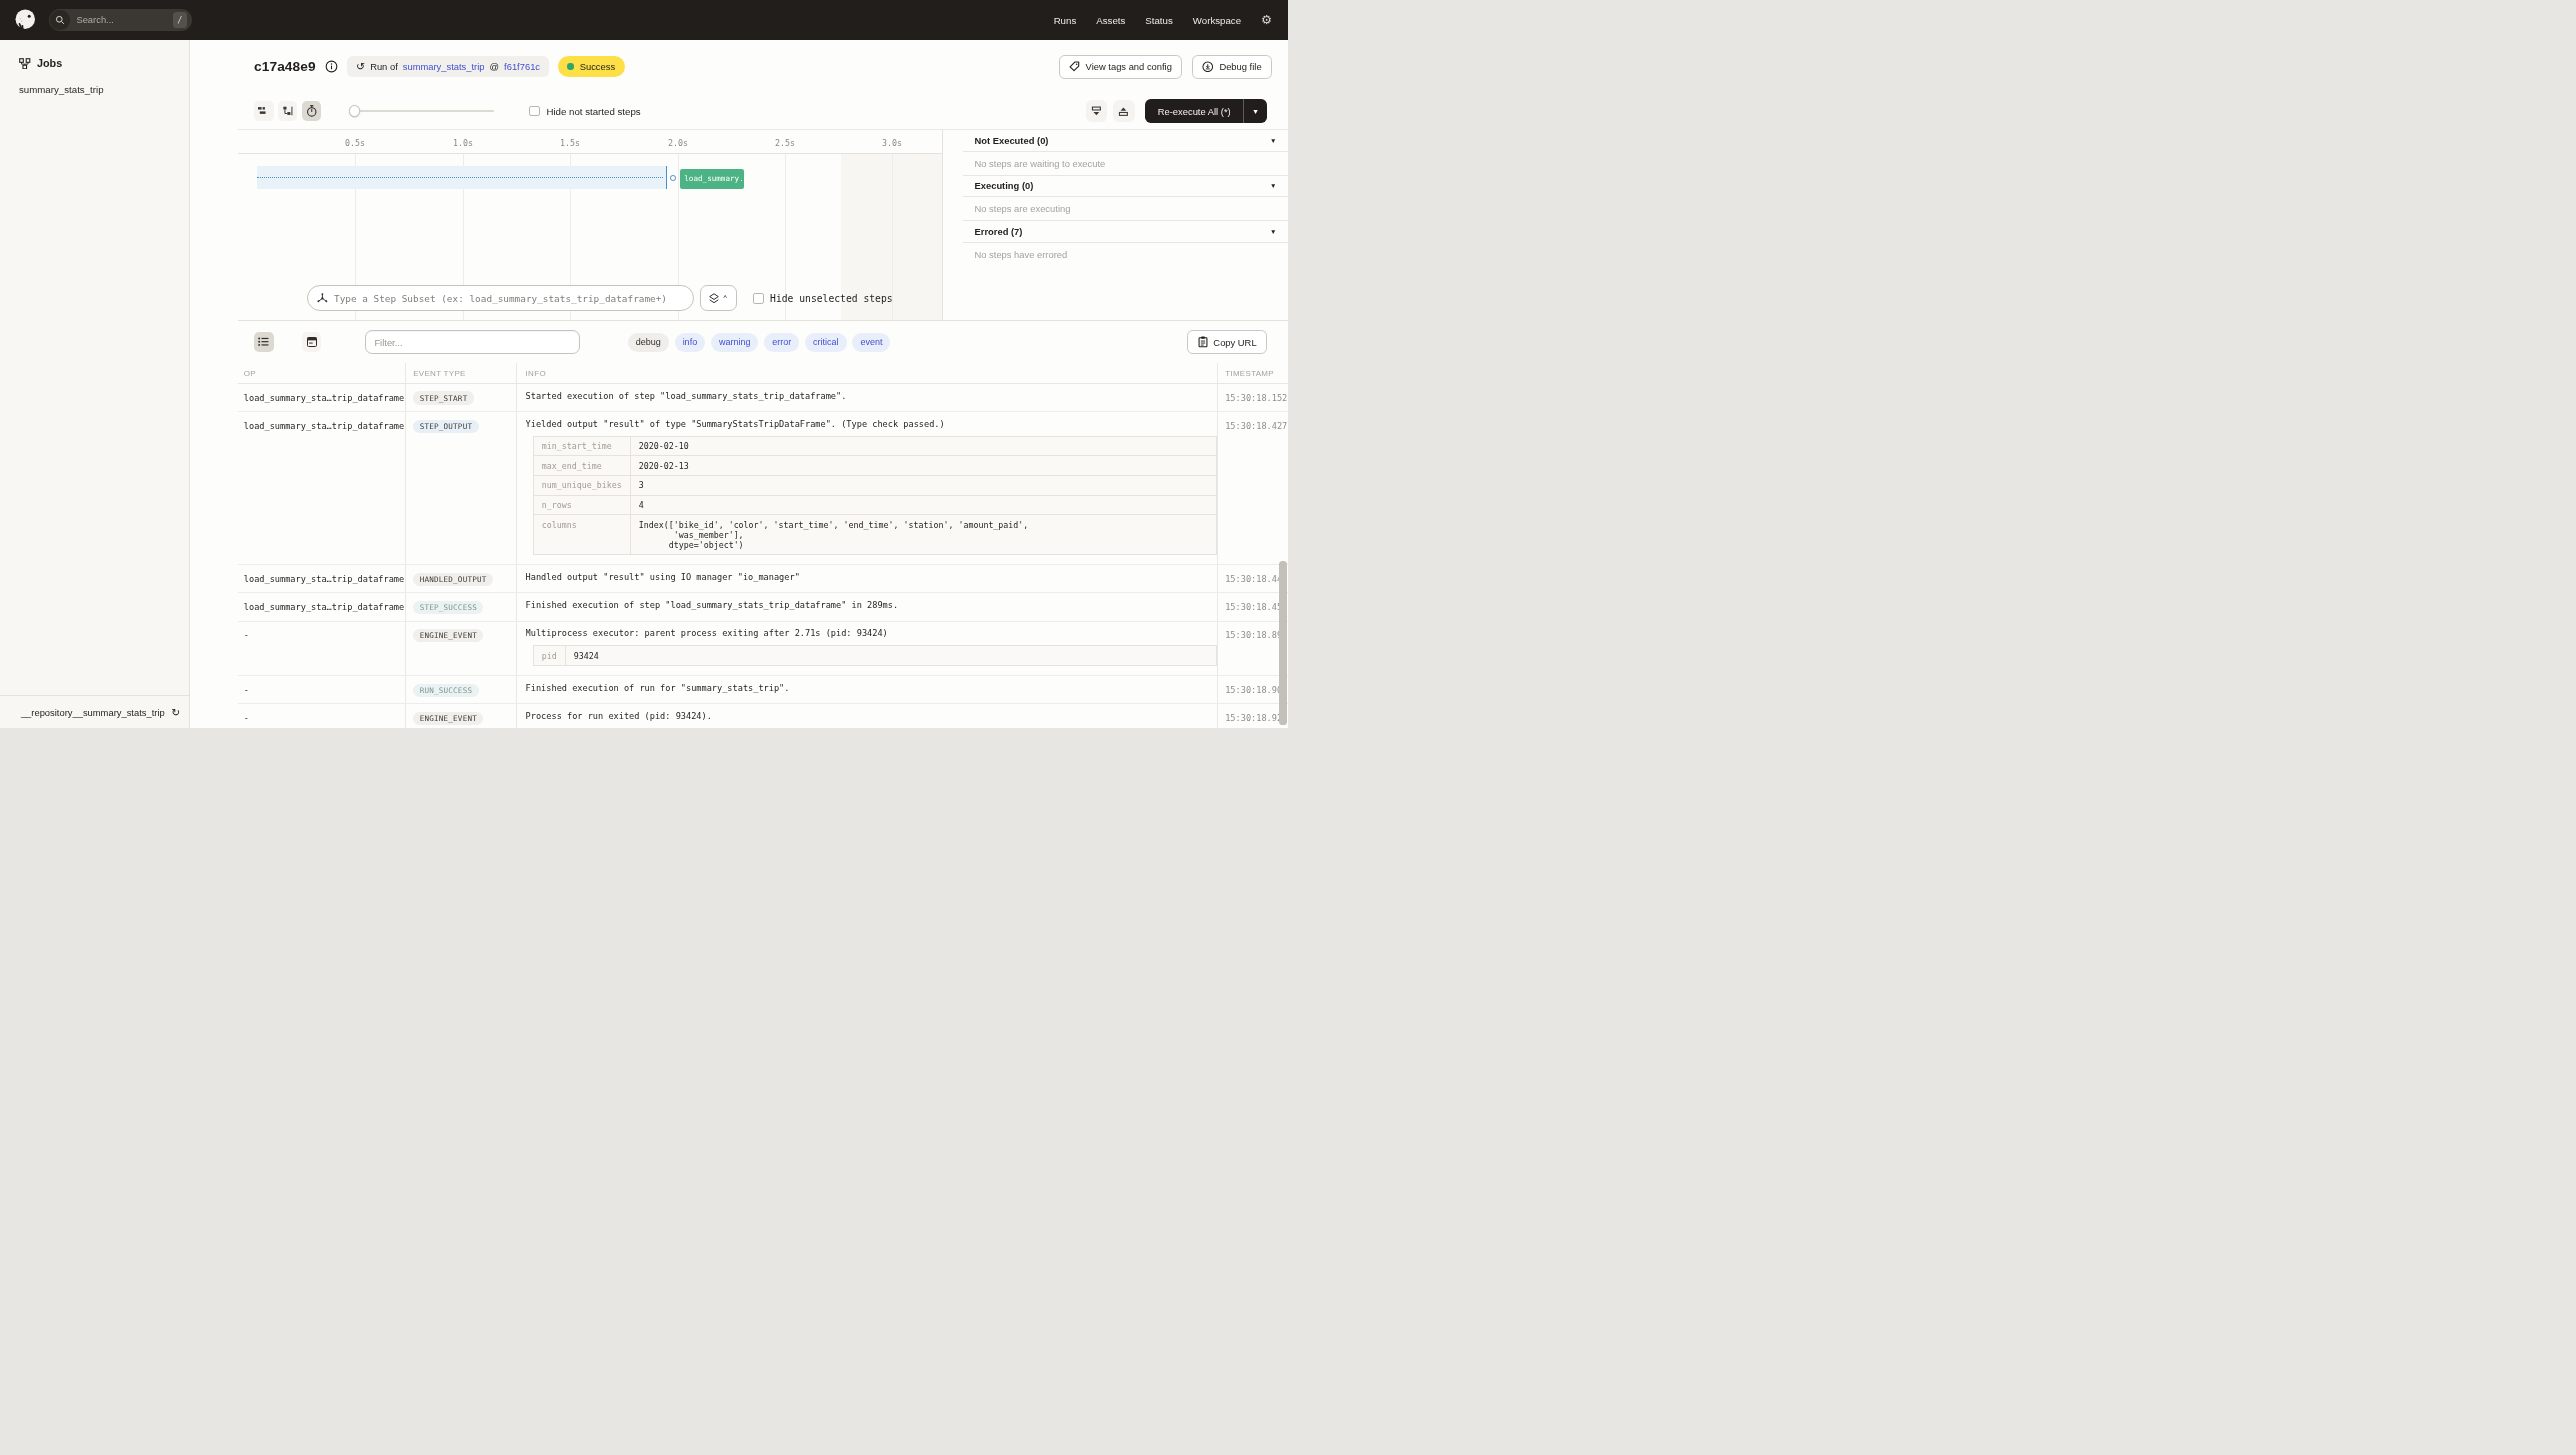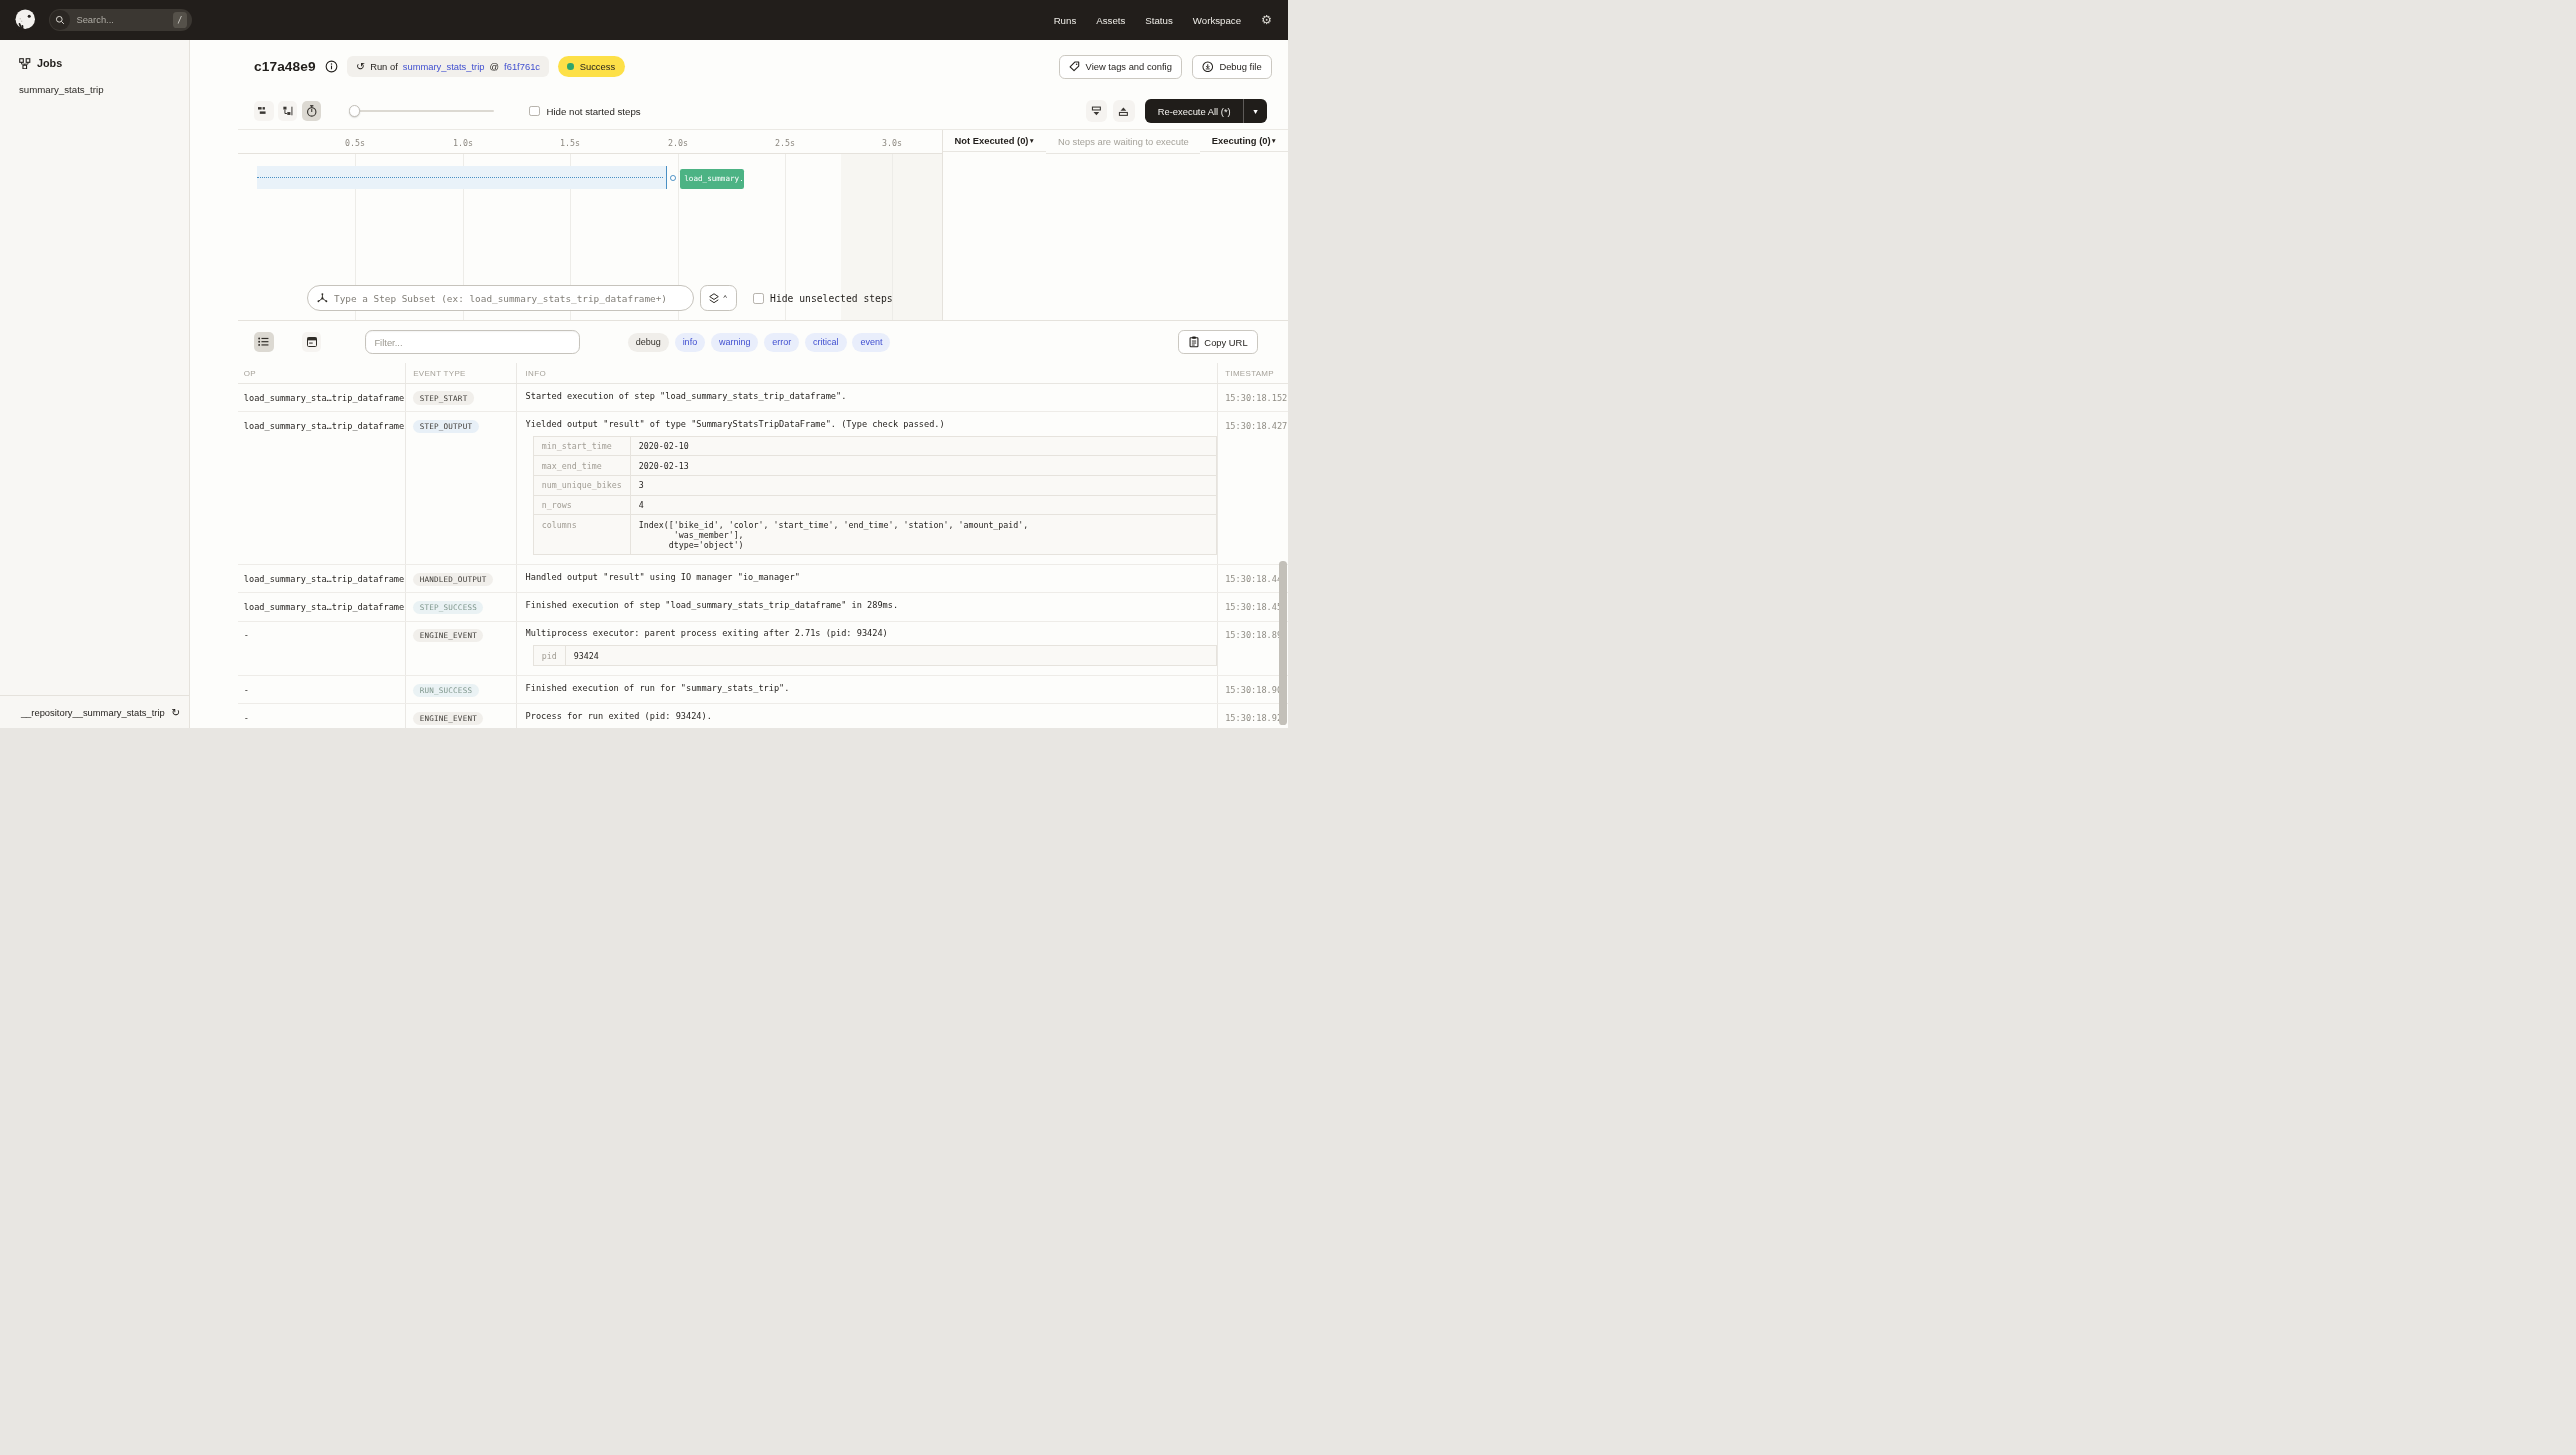--- a/index.html
+++ b/index.html
@@ -91,42 +91,42 @@
   .subsetrow { position:absolute; left:69px; right:0; bottom:8.6px; height:26px; display:flex; align-items:center; z-index:3; }
   .subsetinput { width:387px; height:26px; background:#fff; border:0.7px solid #C6C3BC; border-radius:13px;
                  display:flex; align-items:center; padding:0 9.4px; gap:5.8px; }
   .subsetinput input { flex:1; min-width:0; border:none; outline:none; font-size:9.4px; color:#211E1B; font-family:inherit; }
   .subsetinput input::placeholder { color:#817E77; }
   .layersbtn { width:37px; height:26px; margin-left:5.8px; background:#fff; border:0.7px solid #C6C3BC; border-radius:7.2px;
                display:flex; align-items:center; justify-content:center; gap:3.6px; cursor:pointer; }
   .layersbtn .up { font-size:8px; color:#211E1B; }
   .subsetrow .ckgroup { margin-left:16px; }
 
-  .panel { flex:1; border-left:0.7px solid #E5E2DC; display:flex; flex-direction:row; overflow:hidden; }
+  .panel { flex:1; border-left:0.7px solid #E5E2DC; display:flex; flex-direction:column; overflow:hidden;padding-left:20px; }
   .p-head { height:21.6px; flex:none; display:flex; align-items:center; justify-content:space-between;
             padding:0 11.5px; border-bottom:0.7px solid #E8E6E1; cursor:pointer; }
   .p-title { font-size:9.4px; font-weight:700; }
   .p-chev { font-size:6.5px; color:#211E1B; }
   .p-empty { height:24px; flex:none; display:flex; align-items:center; padding:0 11.5px; font-size:9.4px;
              color:#A5A29A; border-bottom:0.7px solid #E8E6E1; }
   .p-empty:last-child { border-bottom:none; }
 
   
   .logs { flex:1; display:flex; flex-direction:column; overflow:hidden; }
   .filterbar { height:42px; flex:none; display:flex; align-items:center; padding:0 16px;gap:24px; }
   .filterinput { width:215px; height:24.5px; margin-left:19.5px; border:0.7px solid #C6C3BC; border-radius:7.2px;
                  background:#fff; display:flex; align-items:center; padding:0 8.6px;
                  box-shadow:inset 0 0.7px 1.4px rgba(0,0,0,.06); }
   .filterinput input { width:100%; border:none; outline:none; font-size:9.4px; font-family:inherit; }
   .filterinput input::placeholder { color:#9B988F; }
   .pills { display:flex; align-items:center; gap:5.8px; margin-left:24px; }
   .pill { height:19px; border-radius:9.4px; padding:0 8px; display:flex; align-items:center; font-size:9px; cursor:pointer; }
   .pill.on { background:#E9EEFB; color:#4150D0; }
   .pill.off { background:#F0EEEA; color:#34312C; }
-  .copyurl { margin-left:auto; margin-right:14px; }
+  .copyurl { margin-left:auto; margin-right:5px; }
 
   .logtable { flex:1; display:flex; flex-direction:column; overflow:hidden; }
   .lrow { display:grid; grid-template-columns:168px 111px 701px 1fr; flex:none; }
   .lrow > div { border-right:0.7px solid #EAE8E4; min-width:0; }
   .lrow > div:last-child { border-right:none; }
   .lhead { height:21px; border-bottom:0.7px solid #E8E6E1; }
   .lhead > div { display:flex; align-items:center; font-size:8px; letter-spacing:0.3px; color:#A6A29A; }
   .cell-op { padding-left:5.8px; }
   .cell-et { padding-left:7.2px; }
   .cell-info { padding-left:8.6px; }

